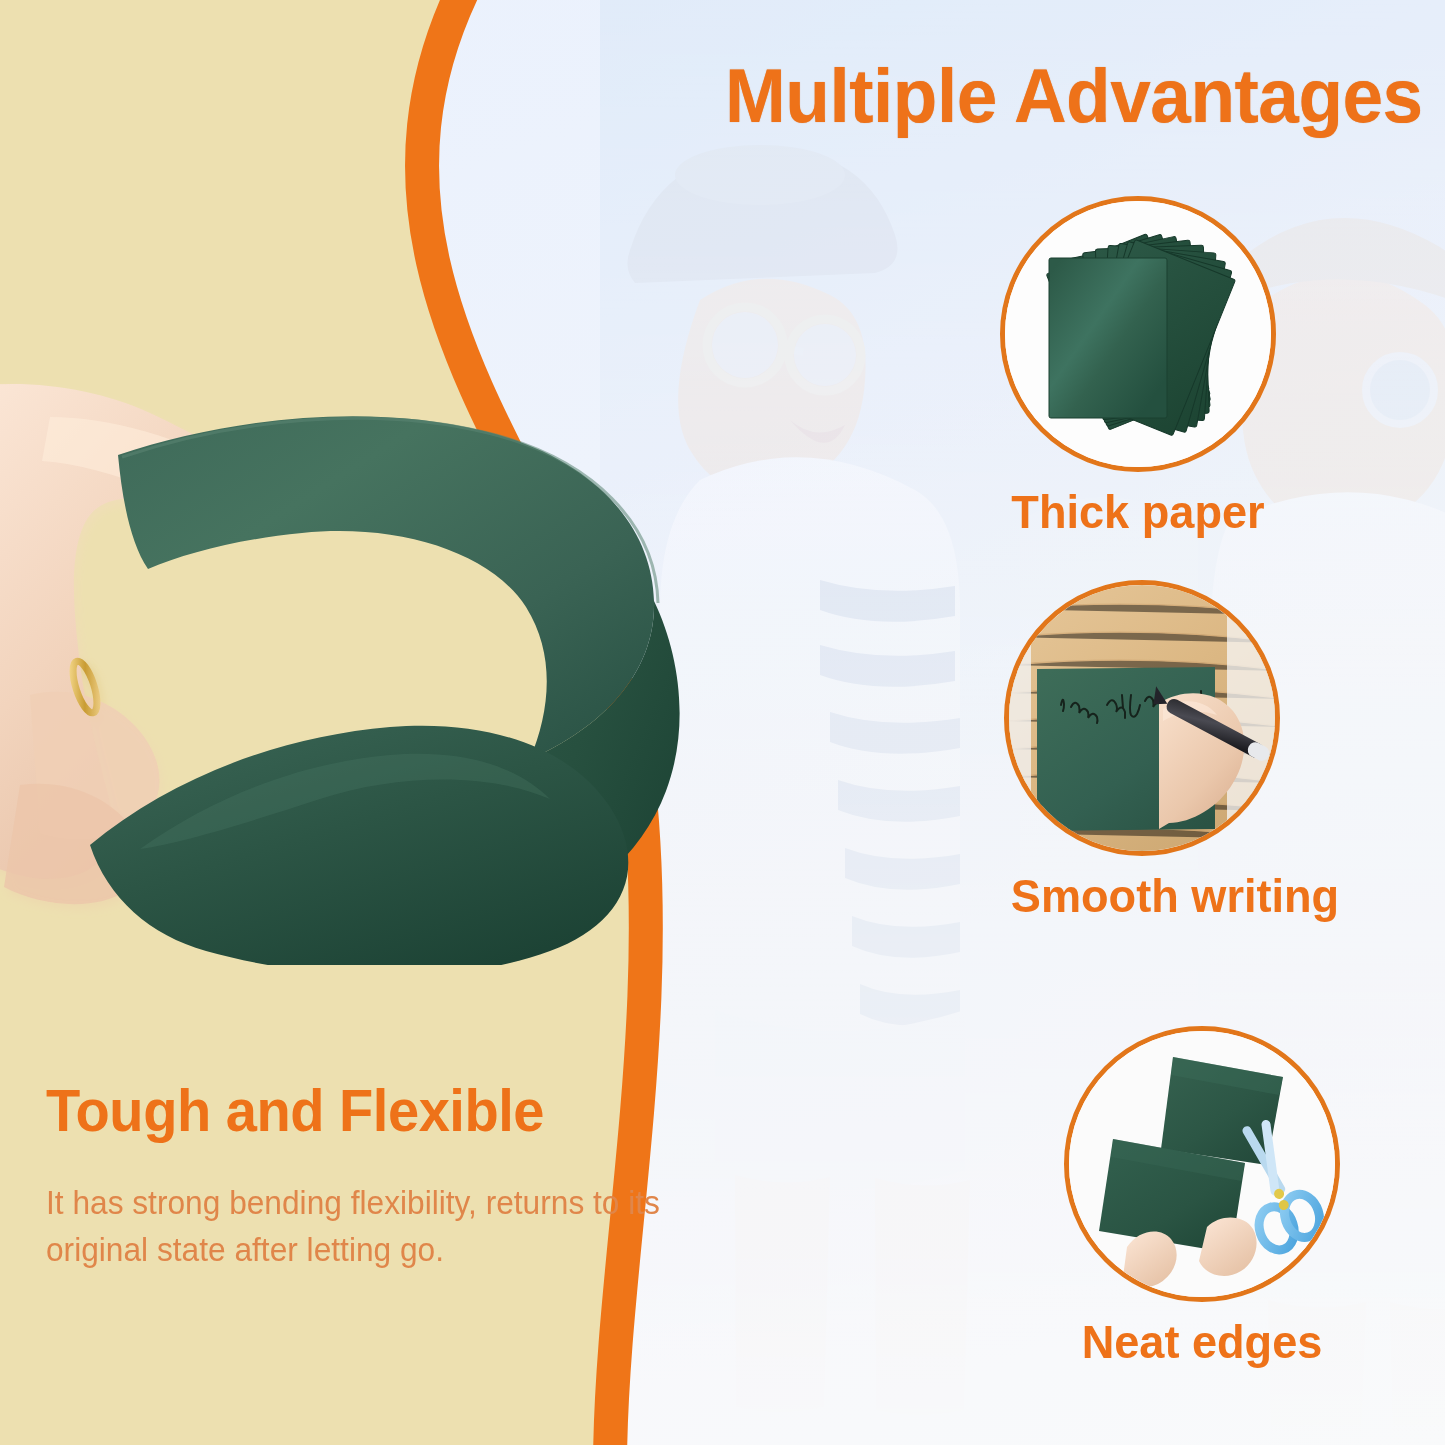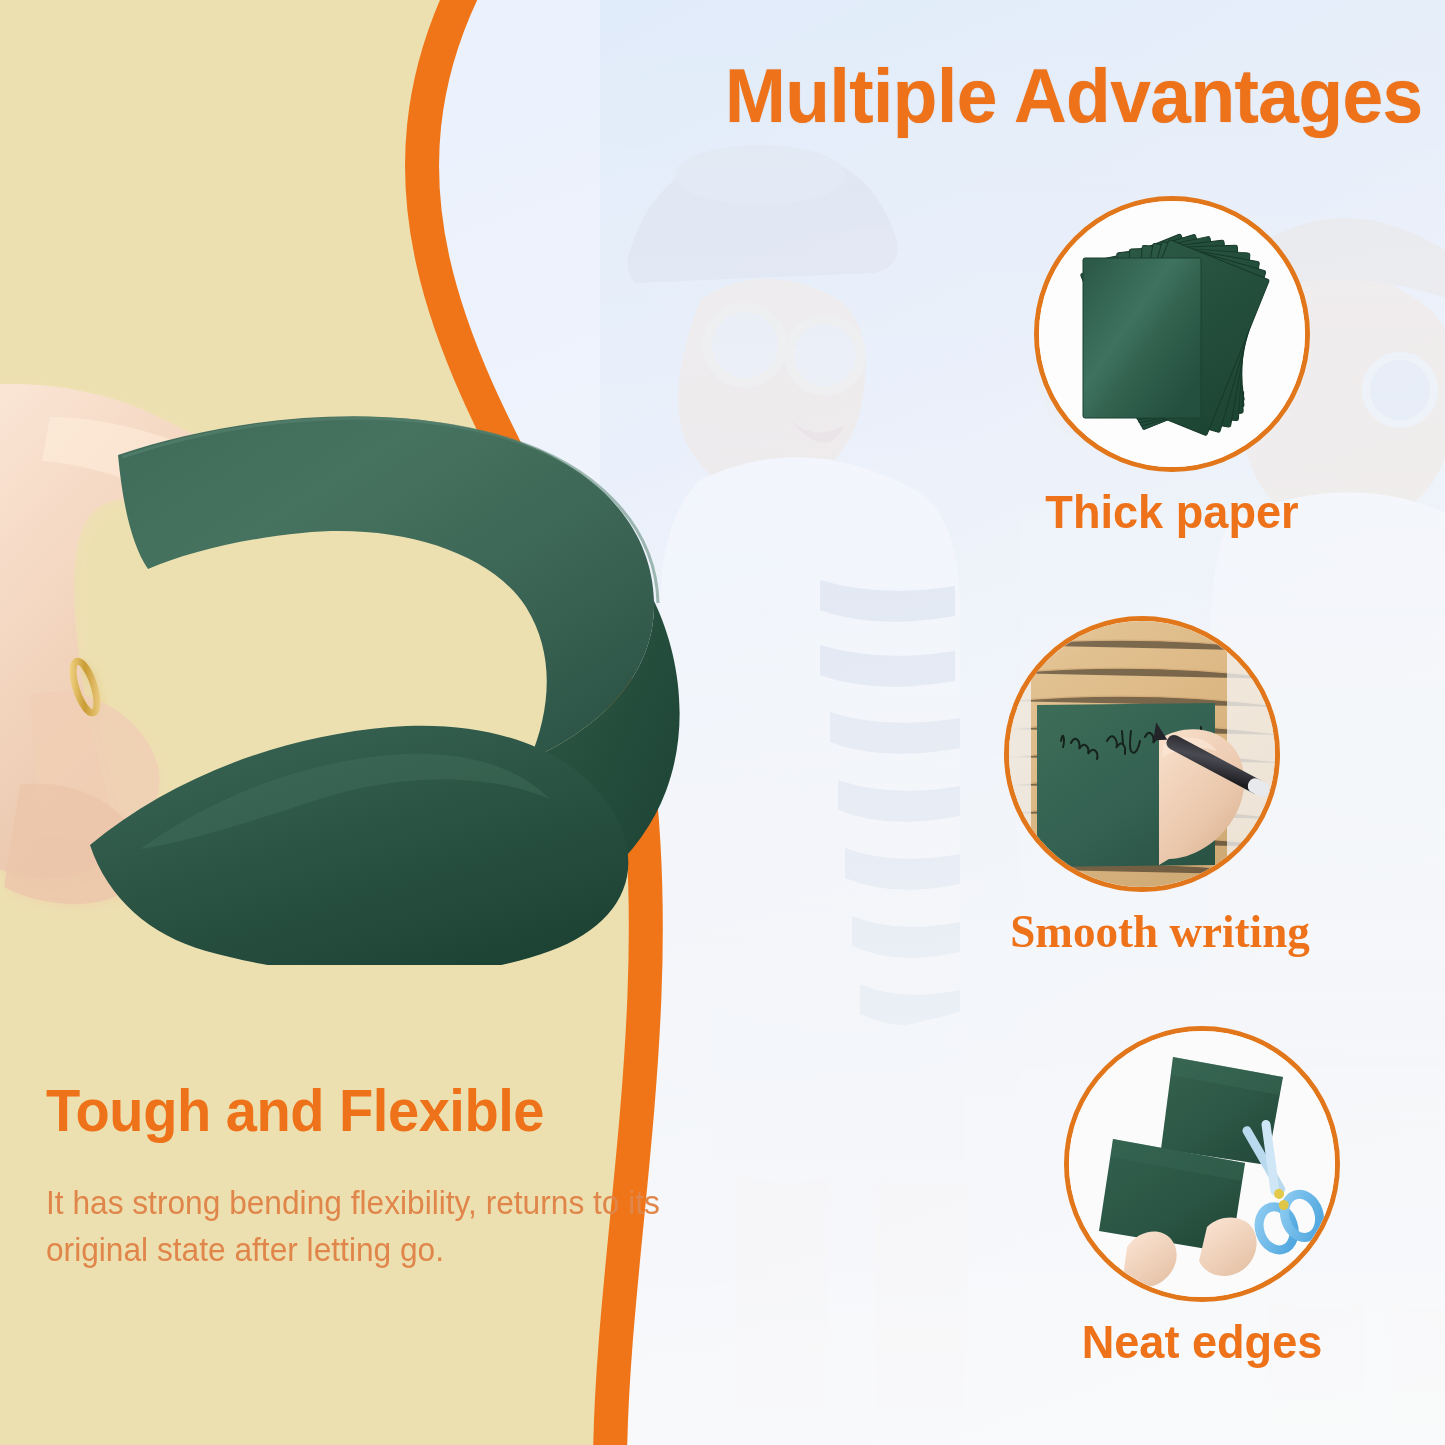--- a/index.html
+++ b/index.html
@@ -104,22 +104,22 @@
     margin-top: 16px;
     text-align: center;
     font-size: 47px;
     line-height: 1;
     font-weight: bold;
     color: #ee7219;
     white-space: nowrap;
     transform: scaleX(0.96);
   }
 
-  .f1 { left: 1034px; top: 196px; }
-  .f2 { left: 1004px; top: 616px; font-family: Liberation Serif, serif; }
+  .f1 { left: 1000px; top: 196px; }
+  .f2 { left: 1004px; top: 580px; }
   .f3 { left: 1064px; top: 1026px; }
 
   .feature svg { display: block; }
 </style>
 </head>
 <body>
 
 <div id="stage">
 
   <svg class="bg-photo" viewBox="0 0 1445 1445" preserveAspectRatio="xMidYMid slice">

